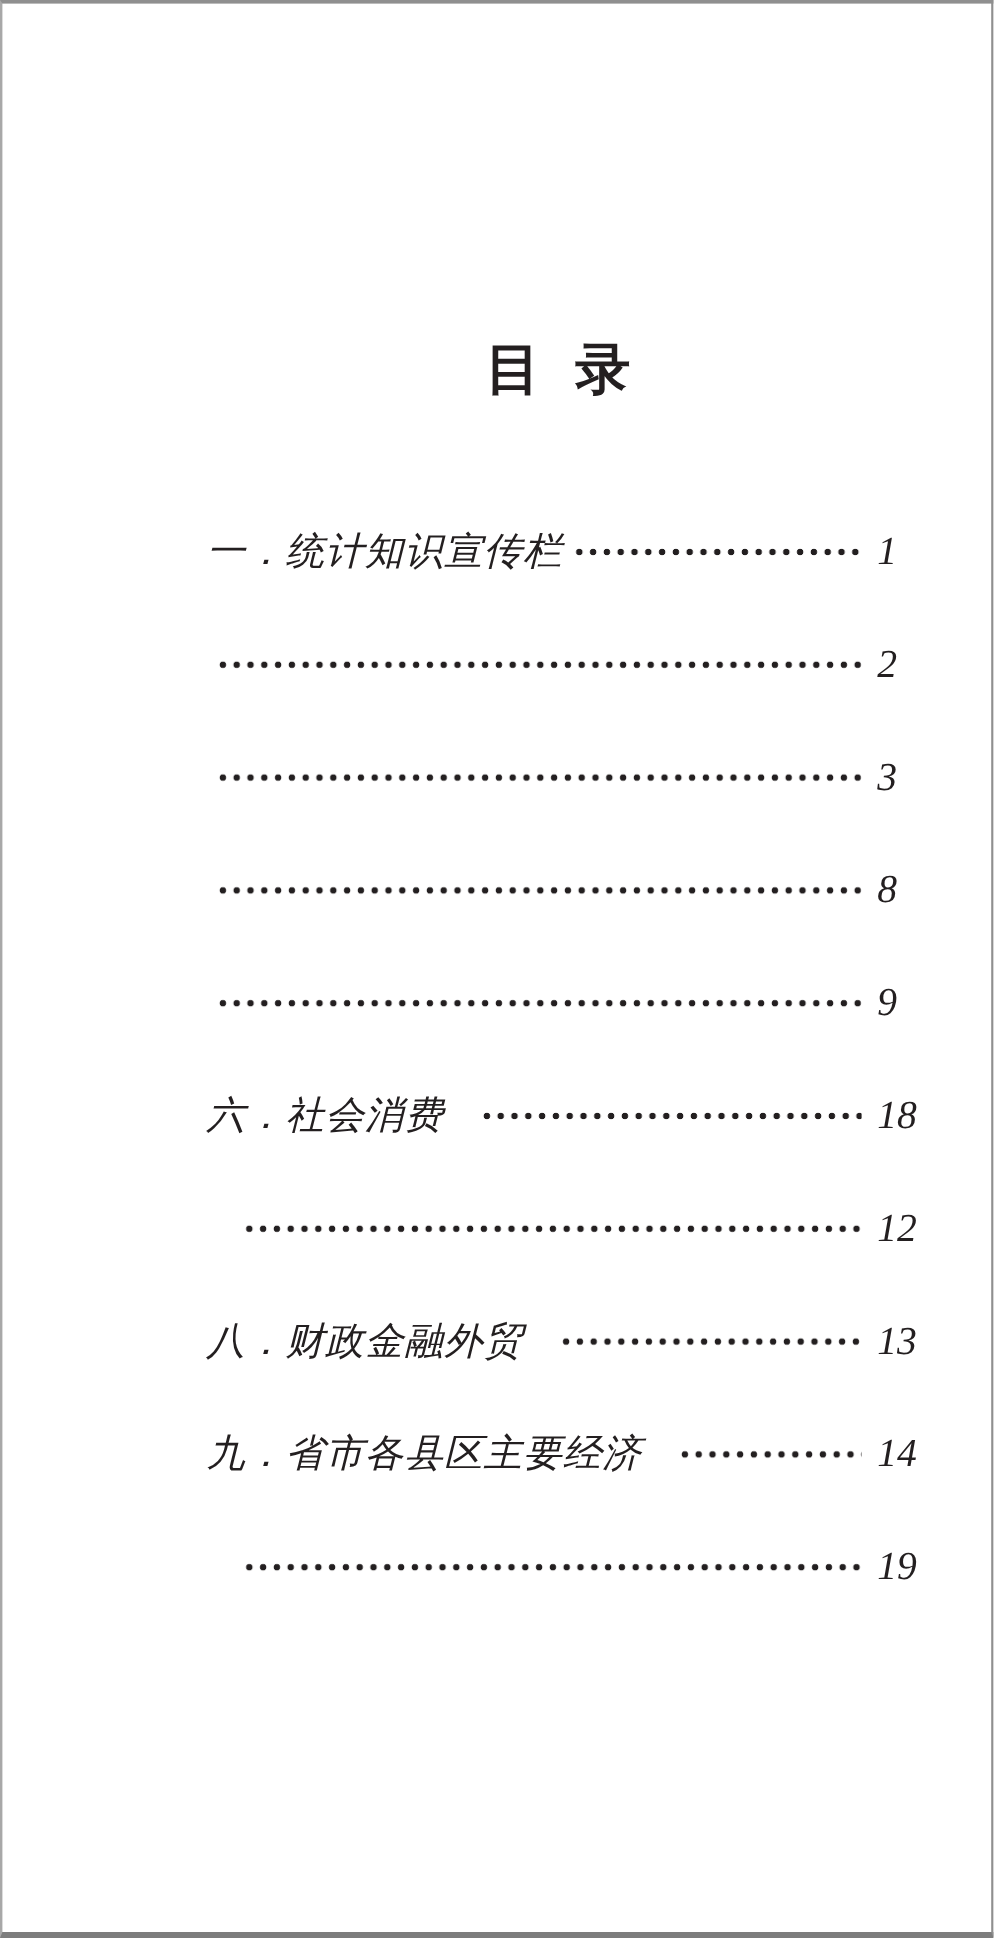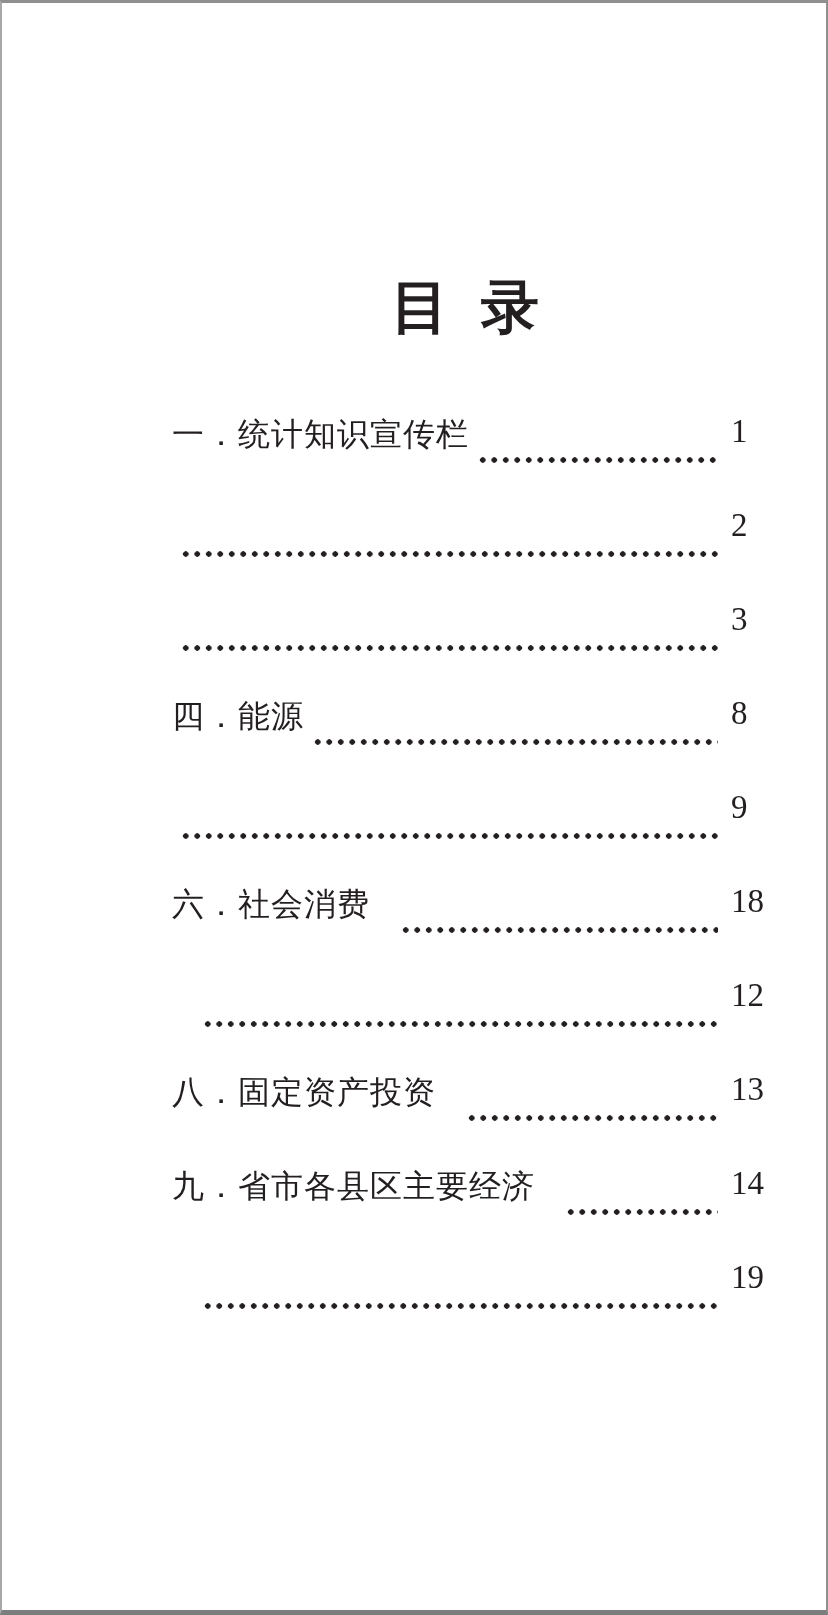--- a/index.html
+++ b/index.html
@@ -27,33 +27,34 @@
     height: 100%;
     padding: 0 60px 0 170px;
   }
   .doc-title {
     margin: 0;
     padding-top: 272px;
     line-height: 64px;
     text-align: center;
     font-family: "Liberation Sans", "DejaVu Sans", sans-serif;
     font-weight: 700;
-    font-size: 58px;
+    font-size: 46px;
     letter-spacing: 8px;
     color: var(--ink, #231f20);
     white-space: pre;
   }
   .toc {
     margin-top: 74px;
   }
   .toc-row {
     display: flex;
-    align-items: flex-start;
+    align-items: center;
     height: 94px;
     font-size: 32px;
+    font-style: italic;
   }
   .toc-label {
     white-space: nowrap;
     letter-spacing: 1px;
   }
   .leader {
     flex: 1 1 auto;
     align-self: center;
     height: 10px;
     margin-left: 8px;
@@ -96,21 +97,20 @@
         <span class="leader"></span>
         <span class="toc-pagenum">2</span>
       </div>
 
       <div class="toc-row">
         <span class="leader"></span>
         <span class="toc-pagenum">3</span>
       </div>
 
       <div class="toc-row">
-        <span class="toc-label">四．能源</span>
         <span class="leader"></span>
         <span class="toc-pagenum">8</span>
       </div>
 
       <div class="toc-row">
         <span class="leader"></span>
         <span class="toc-pagenum">9</span>
       </div>
 
       <div class="toc-row">
@@ -118,21 +118,21 @@
         <span class="leader"></span>
         <span class="toc-pagenum">18</span>
       </div>
 
       <div class="toc-row">
         <span class="leader"></span>
         <span class="toc-pagenum">12</span>
       </div>
 
       <div class="toc-row">
-        <span class="toc-label">八．固定资产投资</span>
+        <span class="toc-label">八．财政金融外贸</span>
         <span class="leader"></span>
         <span class="toc-pagenum">13</span>
       </div>
 
       <div class="toc-row">
         <span class="toc-label">九．省市各县区主要经济</span>
         <span class="leader"></span>
         <span class="toc-pagenum">14</span>
       </div>
 

